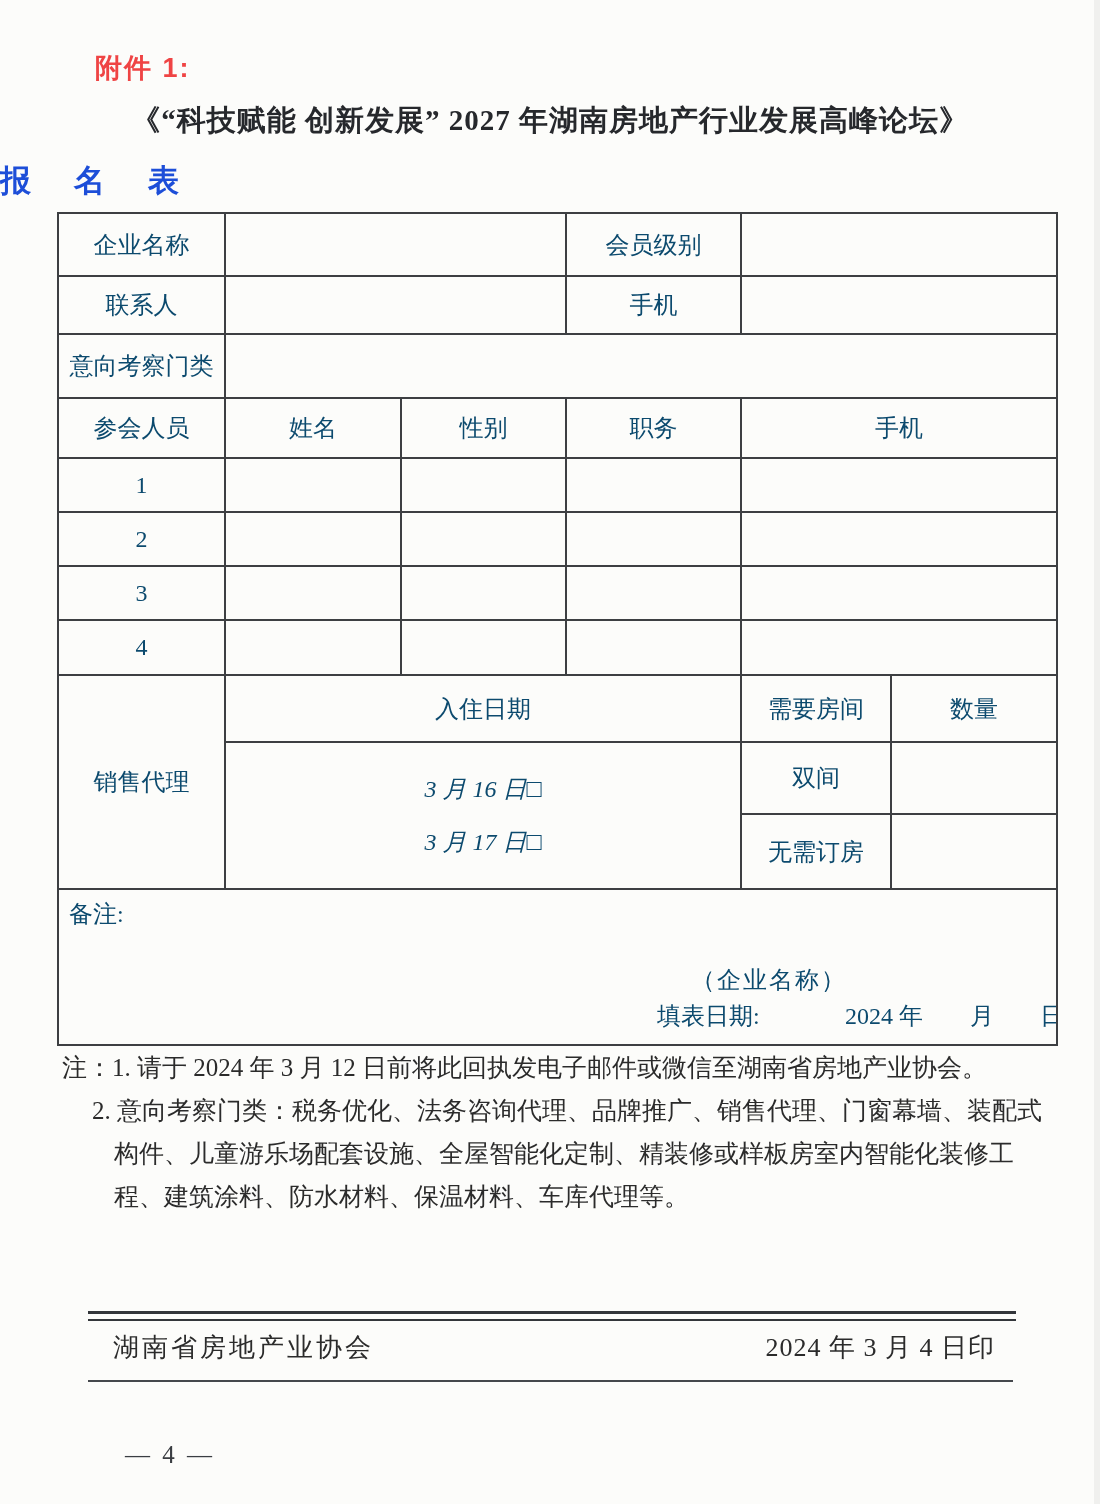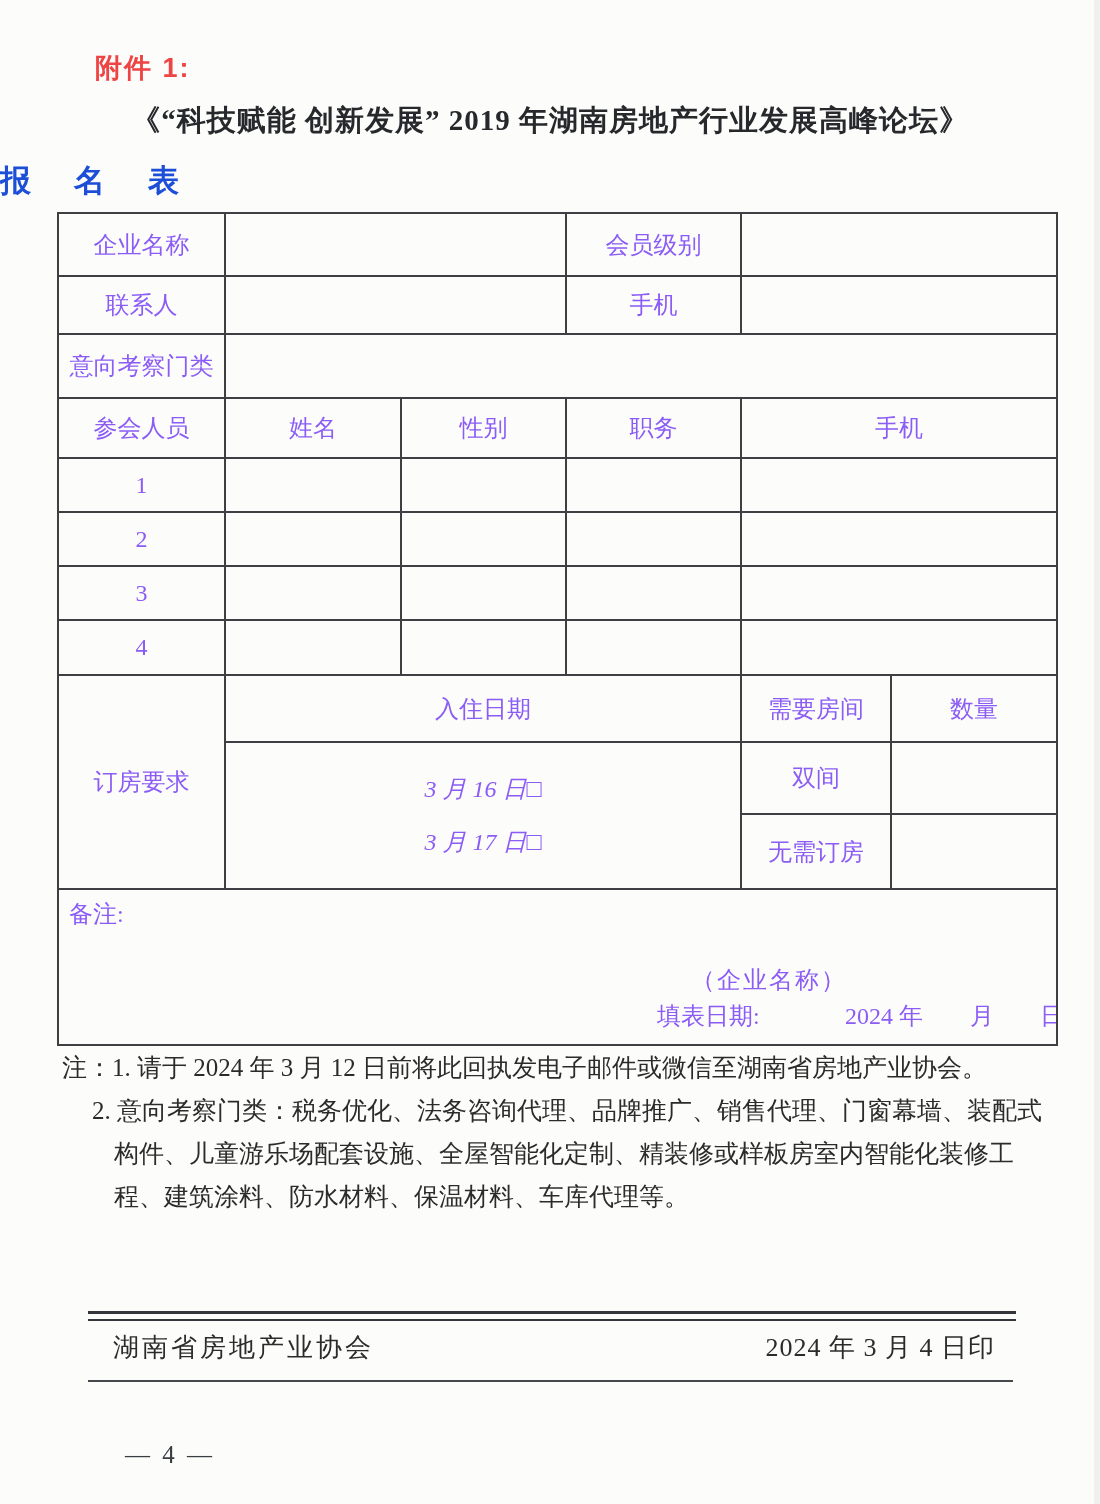--- a/index.html
+++ b/index.html
@@ -25,21 +25,21 @@
   .form-title{
     position:absolute;left:0;top:160px;width:100%;text-align:left;
     font-weight:bold;font-size:31px;letter-spacing:6px;color:#1d4ed8;
   }
   table.reg{
     position:absolute;left:57px;top:212px;width:999px;
     border-collapse:collapse;table-layout:fixed;
   }
   table.reg td{
     border:2px solid #3d3f42;text-align:center;vertical-align:middle;
-    font-size:24px;padding:5px;color:#8b5cf6;overflow:hidden;
+    font-size:24px;padding:5px;color:#0c4a6e;overflow:hidden;
   }
   td.blank{background:transparent;}
   .dates-cell .opt{
     display:block;text-align:center;font-size:24px;line-height:1;font-style:italic;
   }
   .dates-cell .opt-wrap{
     display:inline-block;text-align:left;
   }
   .dates-cell .opt + .opt{margin-top:28px;}
   .box{font-size:25px;}
@@ -81,21 +81,21 @@
     position:absolute;left:125px;top:1441px;font-size:25px;letter-spacing:3px;
     color:#3a3d42;
   }
 </style>
 </head>
 <body>
 
 <div id="page">
 
   <div class="attach">附件 1:</div>
-  <div class="doc-title">《“科技赋能 创新发展” 2019 年湖南房地产行业发展高峰论坛》</div>
+  <div class="doc-title">《“科技赋能 创新发展” 2027 年湖南房地产行业发展高峰论坛》</div>
   <div class="form-title">报　名　表</div>
 
   <table class="reg">
     <colgroup>
       <col style="width:167px">
         <col style="width:176px">
         <col style="width:165px">
       <col style="width:175px">
         <col style="width:150px">
         <col style="width:166px">
@@ -146,21 +146,21 @@
         <td colspan="2" class="blank"></td>
       </tr>
       <tr style="height:55px">
         <td>4</td>
         <td class="blank"></td>
         <td class="blank"></td>
         <td class="blank"></td>
         <td colspan="2" class="blank"></td>
       </tr>
       <tr style="height:67px">
-        <td rowspan="3">订房要求</td>
+        <td rowspan="3">销售代理</td>
         <td colspan="3">入住日期</td>
         <td>需要房间</td>
         <td>数量</td>
       </tr>
       <tr style="height:72px">
         <td colspan="3" rowspan="2" class="dates-cell">
           <span class="opt-wrap">
             <span class="opt"><span>3 月 16 日</span><span class="box">□</span></span>
             <span class="opt"><span>3 月 17 日</span><span class="box">□</span></span>
           </span>

